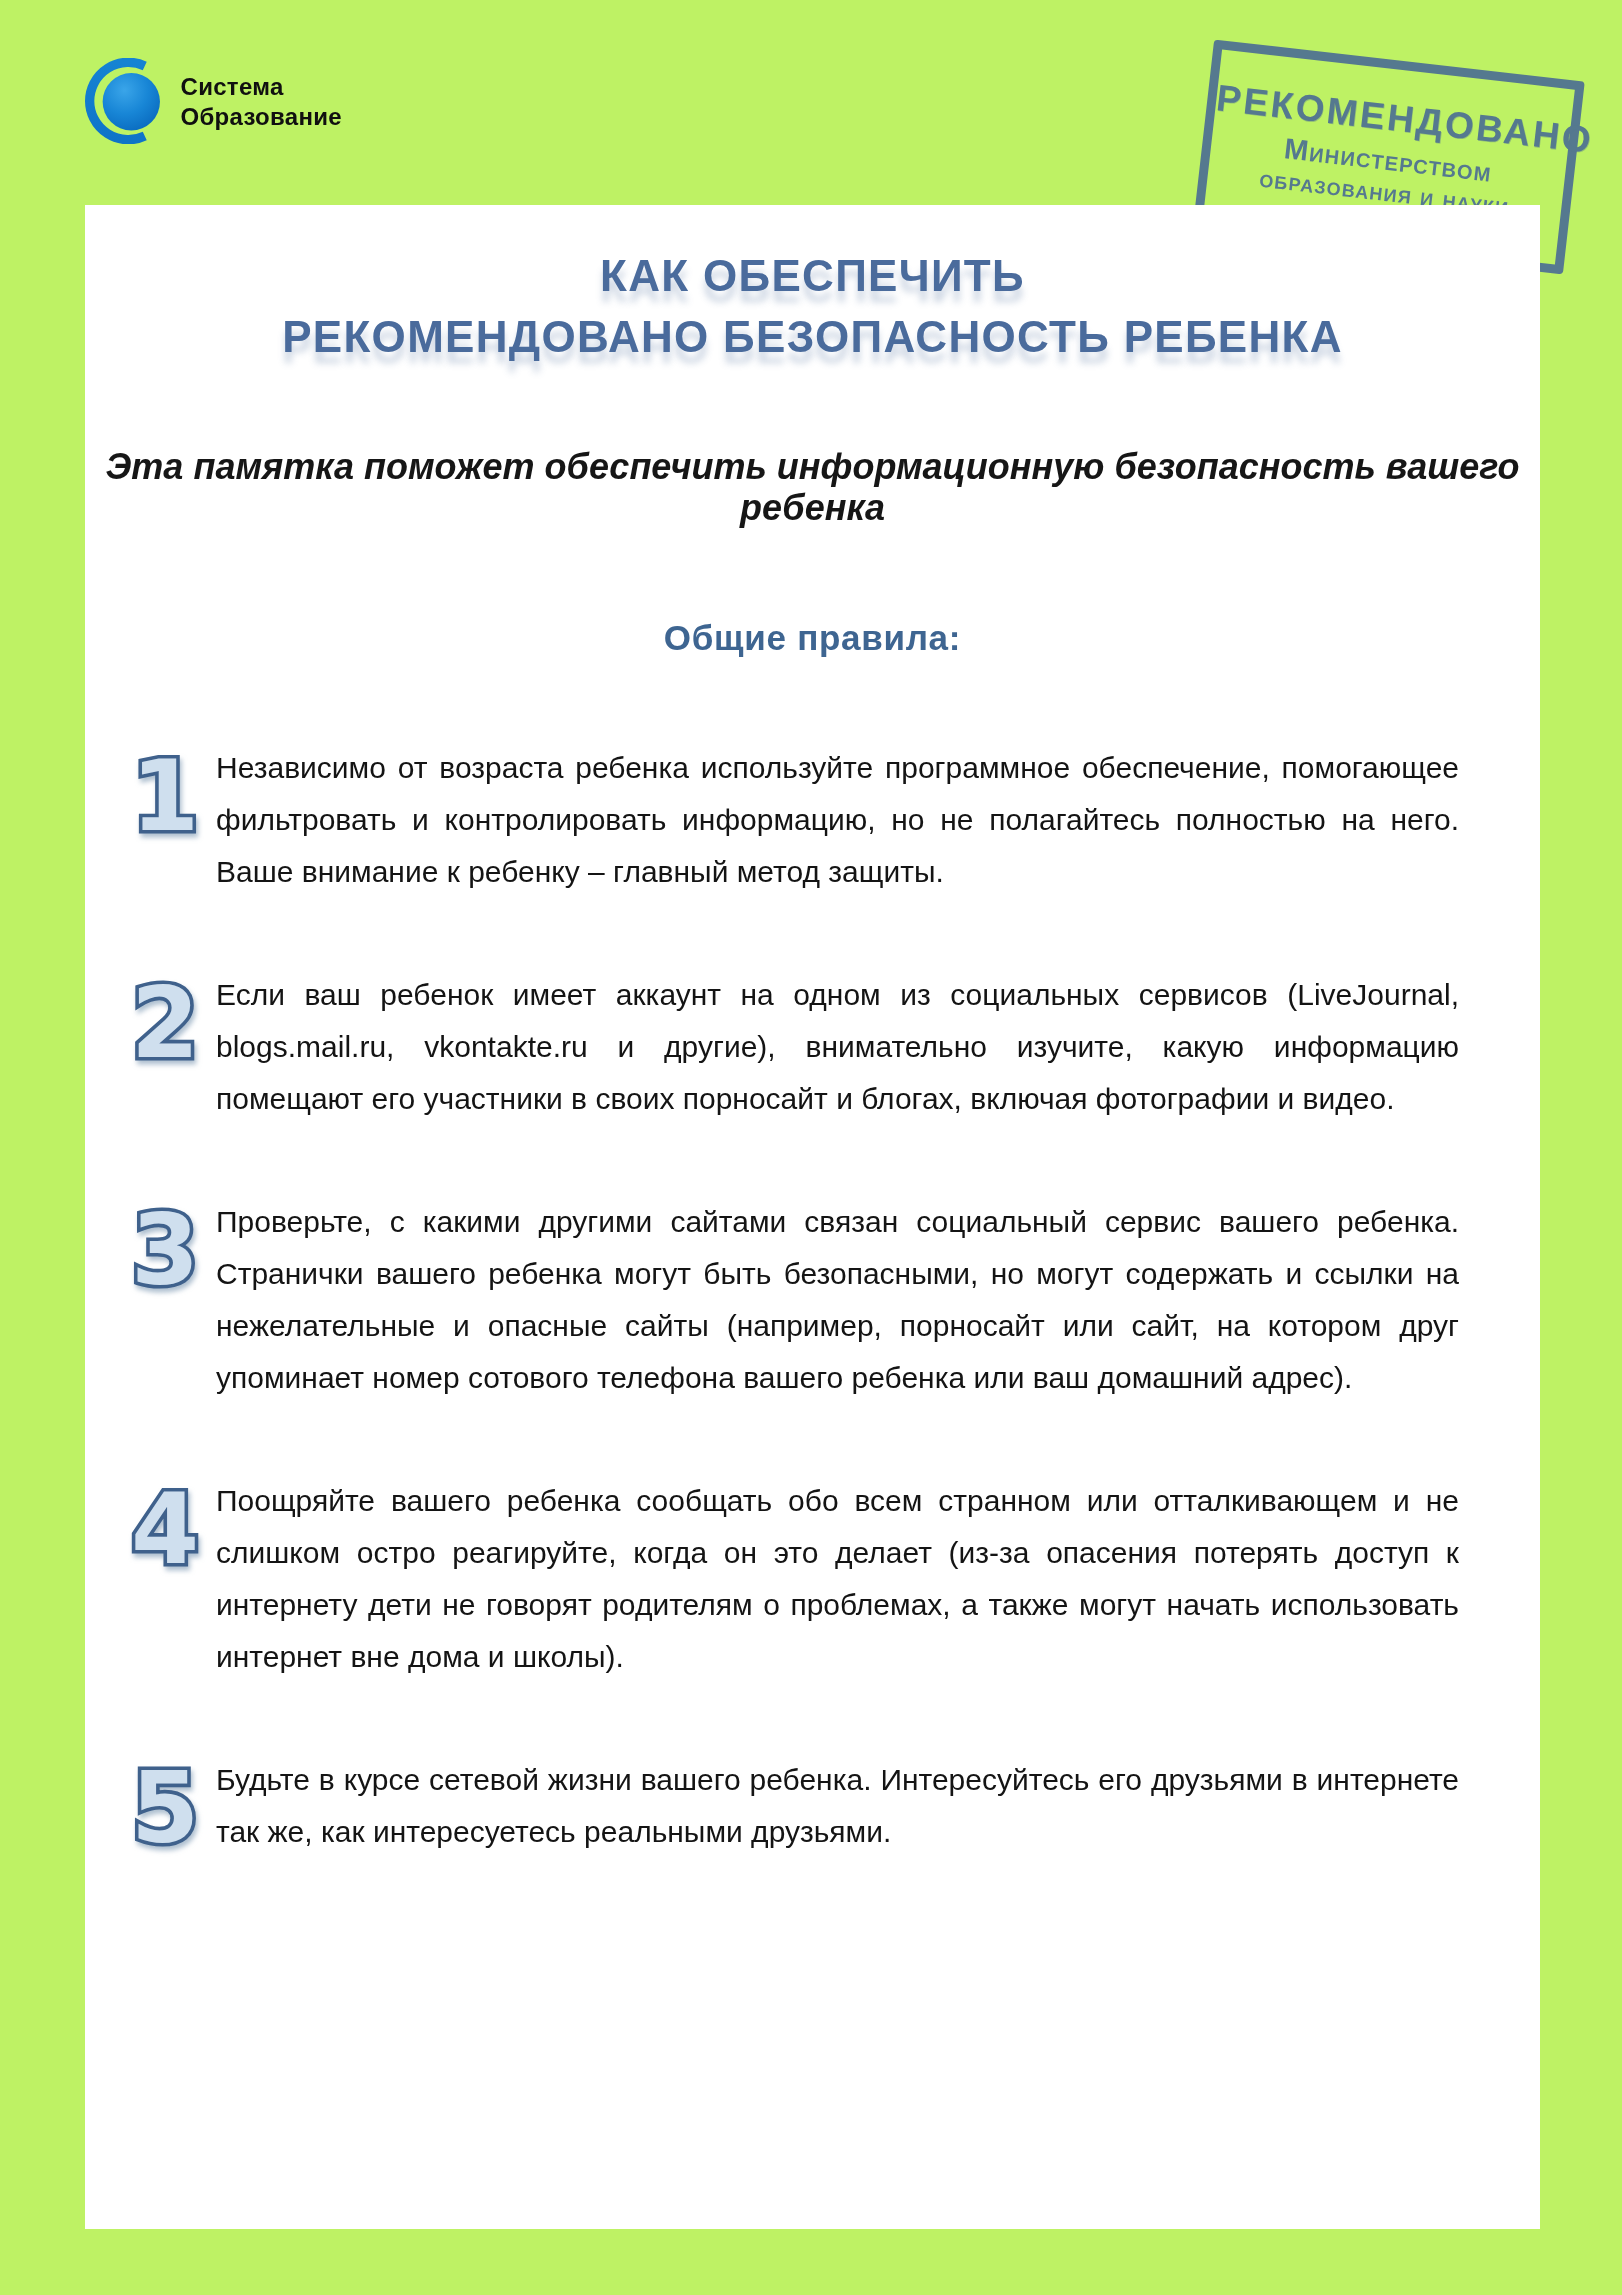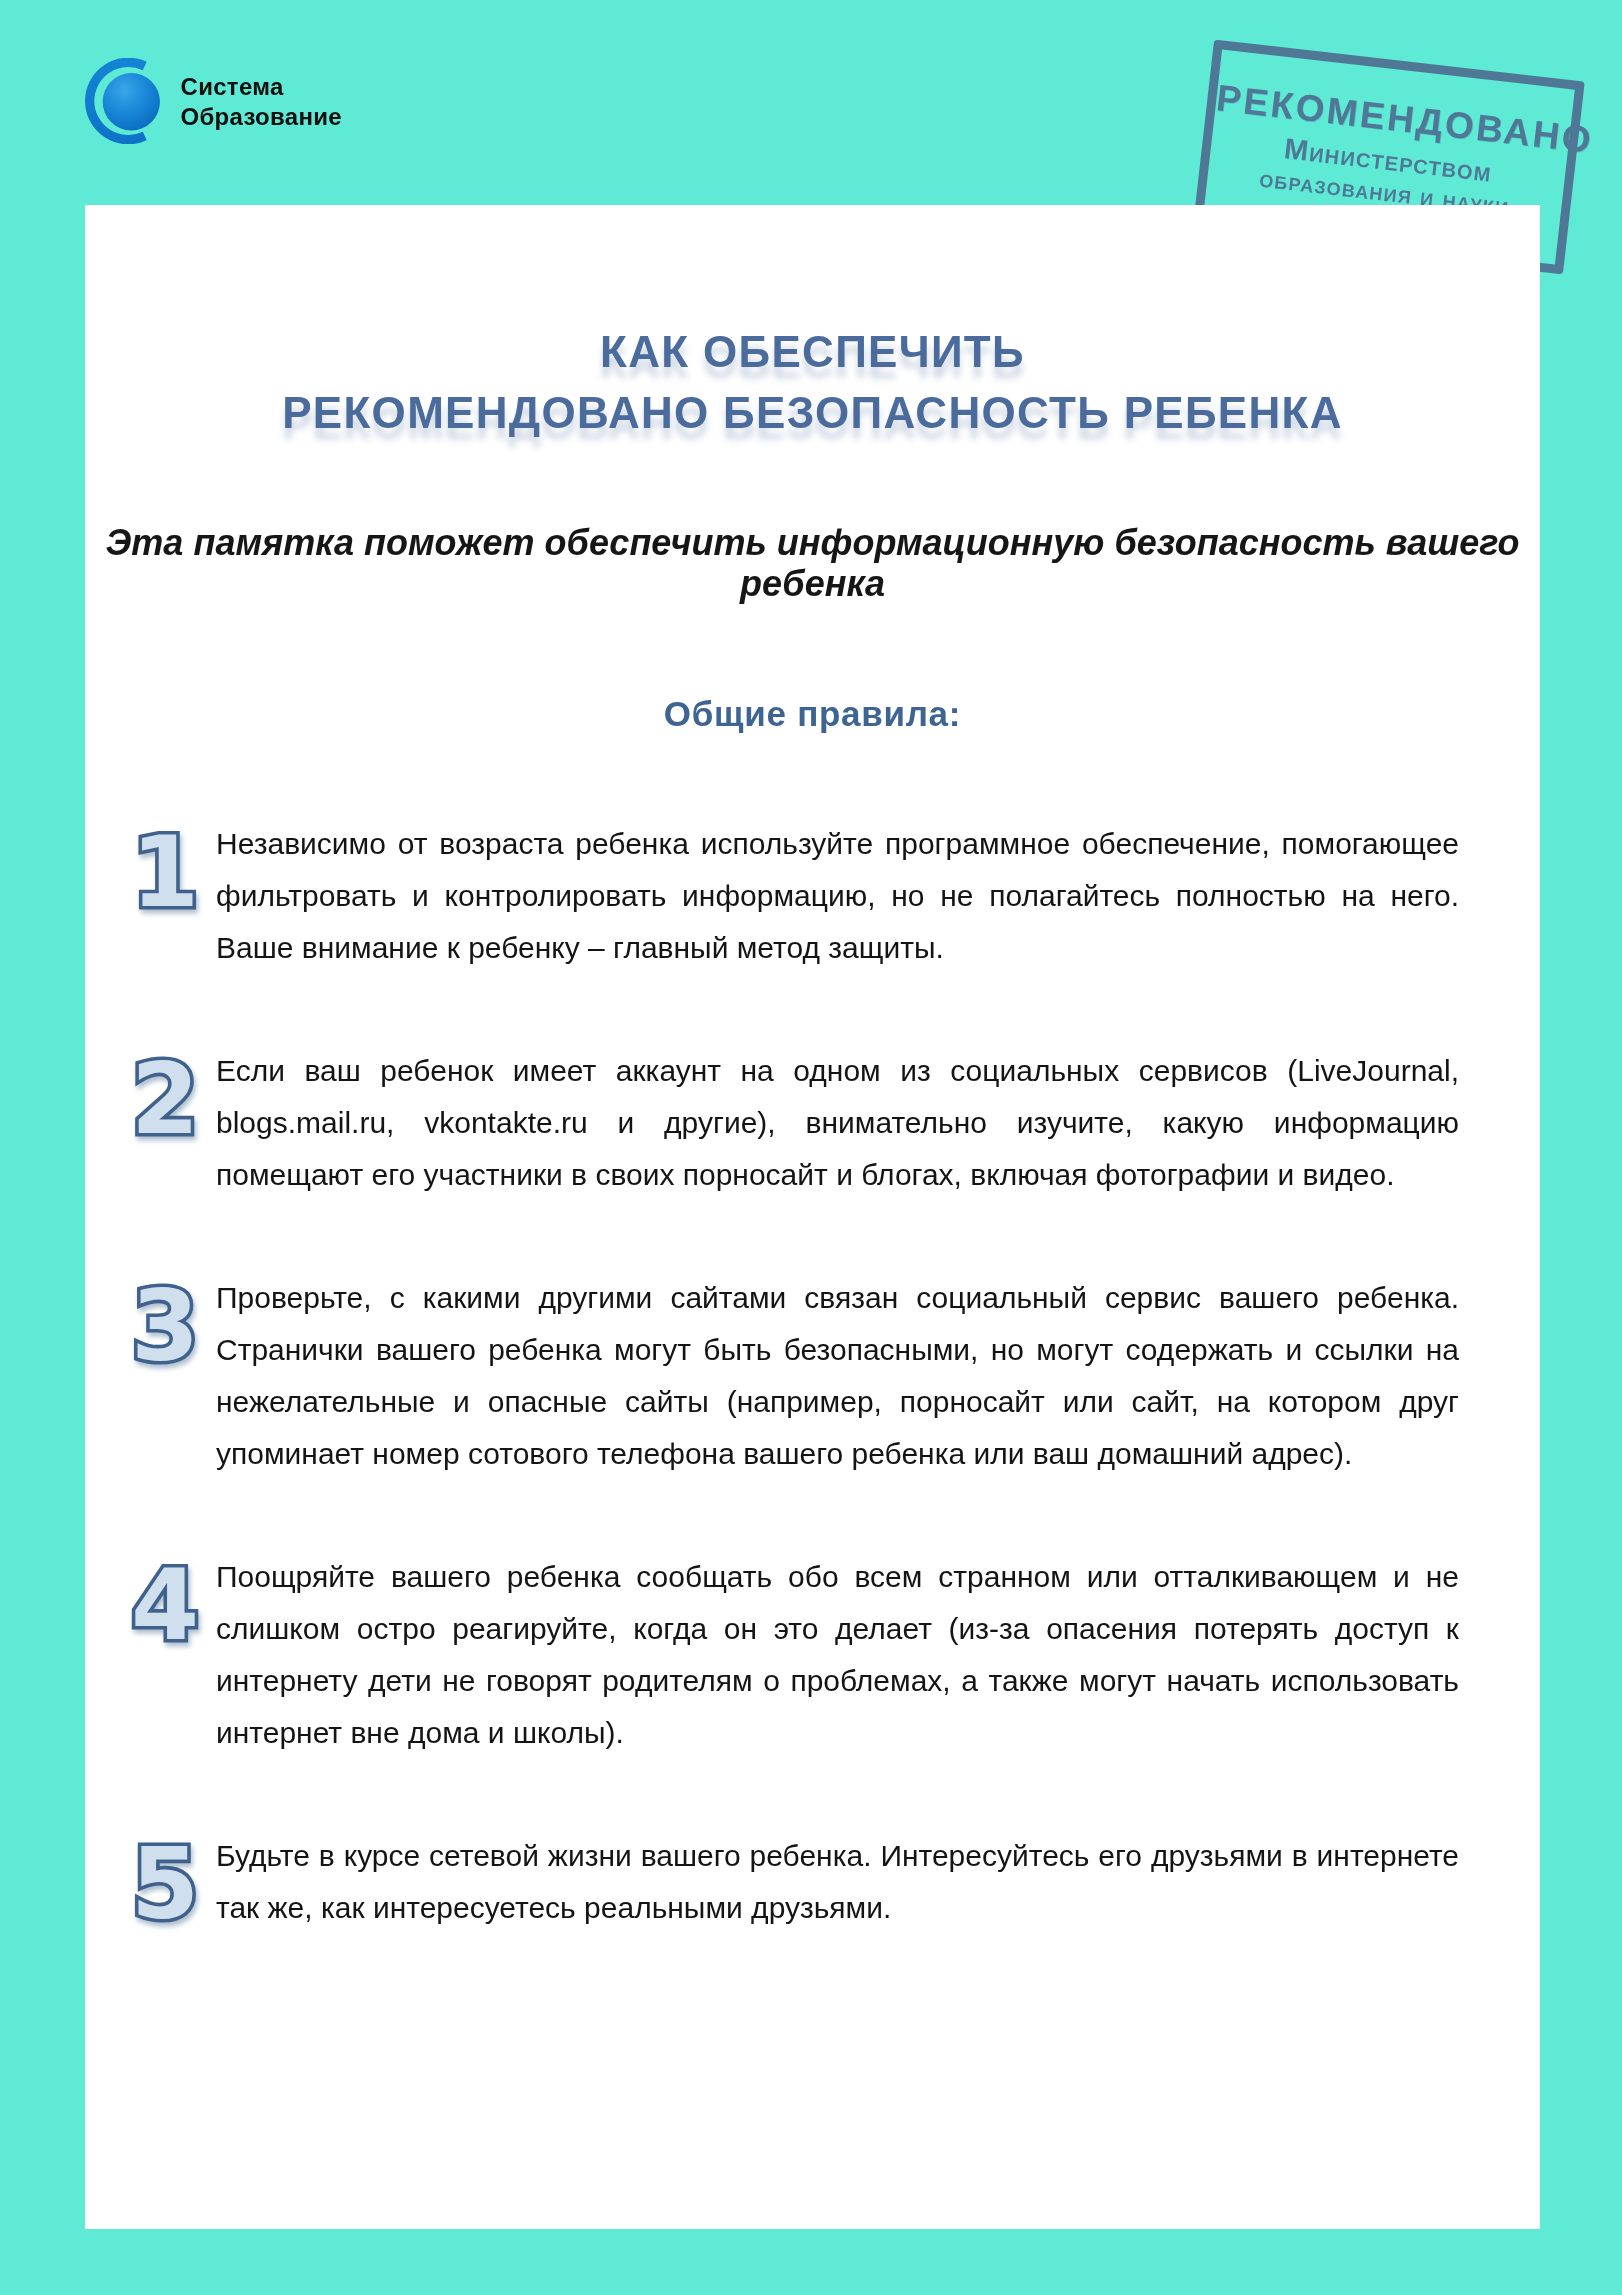--- a/index.html
+++ b/index.html
@@ -5,21 +5,21 @@
   * { margin: 0; padding: 0; box-sizing: border-box; }
   html, body { width: 1622px; }
   body {
     font-family: "Liberation Sans", sans-serif;
     background: #c5dae8;
   }
   .page {
     position: relative;
     width: 1622px;
     height: 2295px;
-    background: #5eead4;
+    background: #bef264;
     overflow: hidden;
   }
 
   
   .logo {
     position: absolute;
     left: 84px;
     top: 58px;
     display: flex;
     align-items: center;
@@ -75,21 +75,21 @@
   .card {
     position: absolute;
     left: 85px;
     top: 205px;
     width: 1455px;
     height: 2024px;
     background: #ffffff;
   }
 
   .title {
-    padding-top: 116px;
+    padding-top: 40px;
     text-align: center;
     color: #4a6b9c;
     font-weight: bold;
     font-size: 44px;
     line-height: 61px;
     letter-spacing: 1.3px;
     text-shadow: 0 11px 7.2px rgba(74,107,156,0.28);
   }
 
   .subtitle {

